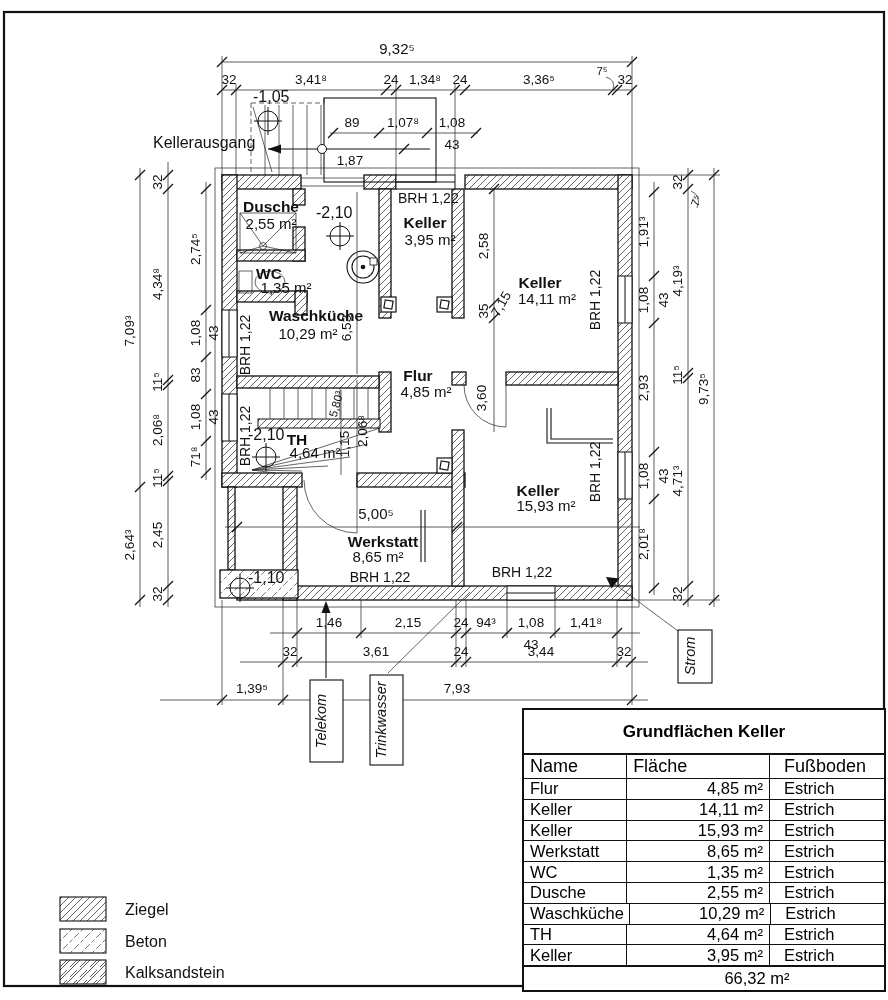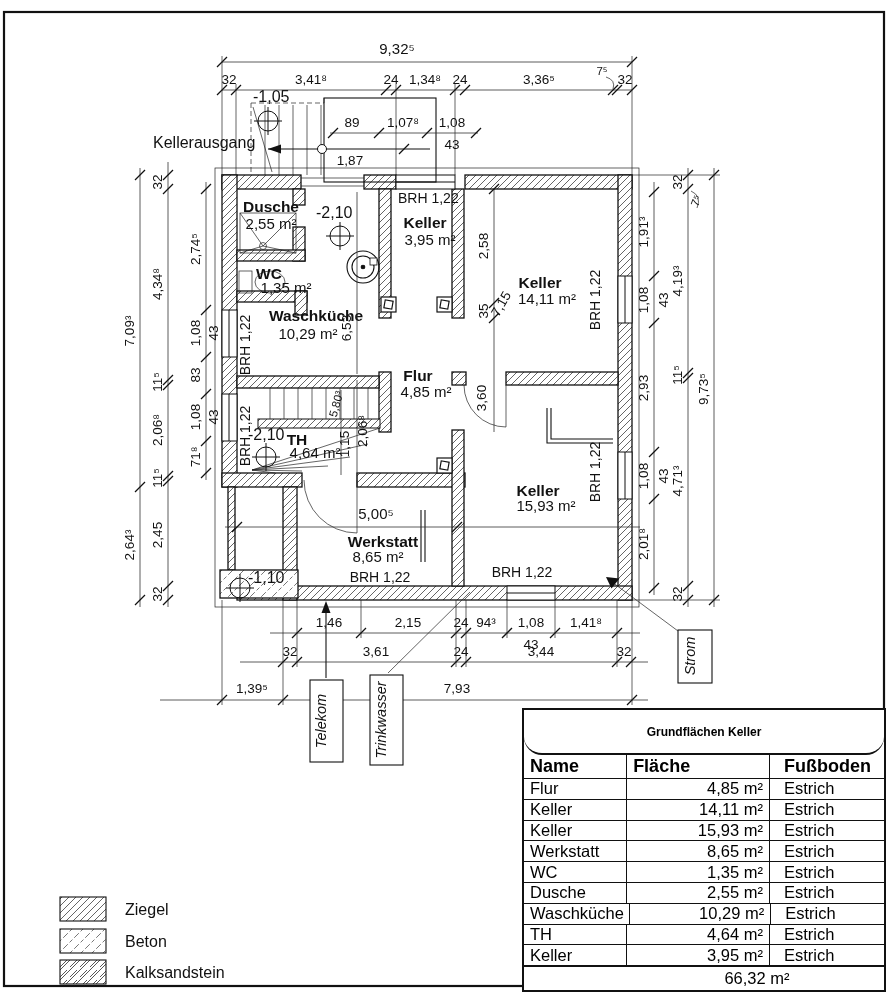--- a/index.html
+++ b/index.html
@@ -17,28 +17,28 @@
   .ut {font-size:14.5px;font-style:italic;text-anchor:middle;}
   .lg {font-size:16px;}
   .thin{stroke:#222;stroke-width:0.7;fill:none;}
   .med {stroke:#111;stroke-width:1.1;fill:none;}
   .wall{stroke:#111;stroke-width:1.3;}
   .dim {stroke:#333;stroke-width:0.8;fill:none;}
   
   .tblwrap{position:absolute;left:522px;top:708px;width:364px;background:#fff;
            border:2px solid #111;box-sizing:border-box;}
   .tbl-title{height:43px;display:flex;align-items:center;justify-content:center;
-             font-size:12px;font-weight:bold;border-bottom:2px solid #111;border-radius:18px;}
+             font-size:17px;font-weight:bold;border-bottom:2px solid #111;}
   .trow{display:flex;border-bottom:1.5px solid #111;}
   .trow:last-child{border-bottom:none;}
   .tc{box-sizing:border-box;padding:1px 6px;font-size:16.5px;display:flex;align-items:center;}
   .c-name{width:106px;border-right:1.5px solid #111;}
   .c-fl  {width:147px;border-right:1.5px solid #111;justify-content:flex-end;}
   .c-fb  {width:109px;margin-left:8px;}
-  .thead .tc{font-weight:bold;font-size:18px;}
+  .thead .tc{font-weight:normal;font-size:18px;}
   .tdata .tc{height:19.8px;}
   .ttotal{display:flex;border-top:1.5px solid #111;height:23px;justify-content:center;}
   .ttotal .tspacer{width:106px;}
   .ttotal .tval{width:147px;text-align:center;font-size:16.5px;line-height:22px;}
 </style>
 </head>
 <body>
 
 <div class="page">
 <svg width="888" height="1000" viewBox="0 0 888 1000">

